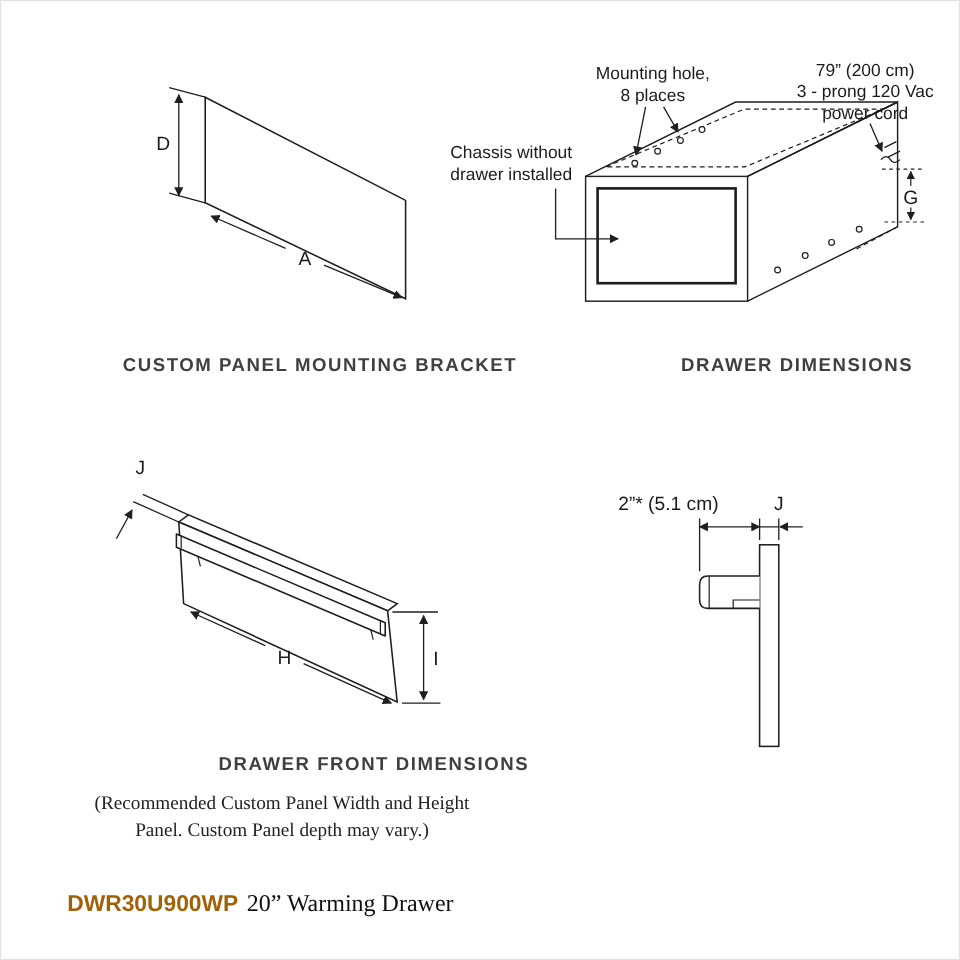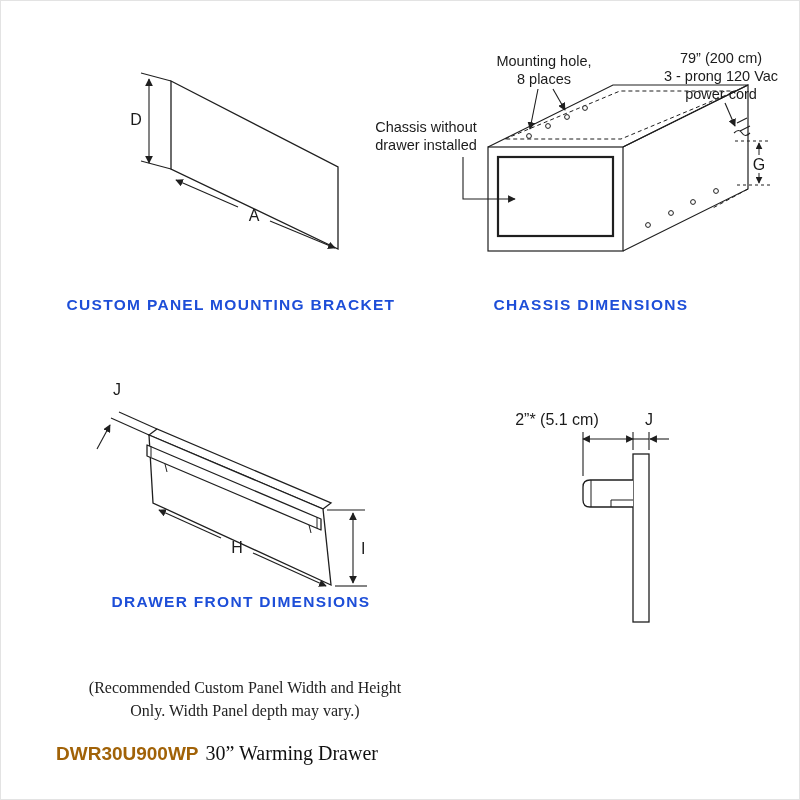--- a/index.html
+++ b/index.html
@@ -3,22 +3,22 @@
 <meta charset="utf-8">
 <style>
   html,body{margin:0;padding:0;background:#fff;}
   .page{
     position:relative;width:800px;height:800px;background:#ffffff;
     border:1px solid #e3e3e3;box-sizing:border-box;overflow:hidden;
     font-family:"Liberation Sans",sans-serif;color:#1b1b1b;
   }
   .fig{position:absolute;}
   .caption{
-    position:absolute;text-align:center;font-weight:700;font-size:15.5px;
-    letter-spacing:1.3px;color:#1d4ed8;font-family:"Liberation Sans",sans-serif;
+    position:absolute;text-align:right;font-weight:700;font-size:15.5px;
+    letter-spacing:1.3px;color:#404040;font-family:"Liberation Sans",sans-serif;
   }
   .note{
     position:absolute;text-align:center;font-family:"Liberation Serif",serif;
     font-size:16px;color:#222;line-height:1.45;
   }
   .footer{
     position:absolute;left:55px;top:741px;white-space:nowrap;
   }
   .footer .model{font-family:"Liberation Sans",sans-serif;font-weight:700;font-size:19px;color:#a16207;}
   .footer .product{font-family:"Liberation Serif",serif;font-weight:400;font-size:20px;color:#111;margin-left:7px;}
@@ -96,21 +96,21 @@
     </g>
     <text class="lbl" x="173" y="27" text-anchor="middle">Mounting hole,</text>
     <text class="lbl" x="173" y="45" text-anchor="middle">8 places</text>
     <text class="lbl" x="350" y="24" text-anchor="middle">79” (200 cm)</text>
     <text class="lbl" x="350" y="42" text-anchor="middle">3 - prong 120 Vac</text>
     <text class="lbl" x="350" y="60" text-anchor="middle">power cord</text>
     <text class="lbl" x="55" y="93" text-anchor="middle">Chassis without</text>
     <text class="lbl" x="55" y="111" text-anchor="middle">drawer installed</text>
     <text class="dim" x="388" y="131" text-anchor="middle">G</text>
   </svg>
-  <div class="caption" style="left:420px;top:295px;width:340px;">CHASSIS DIMENSIONS</div>
+  <div class="caption" style="left:420px;top:295px;width:340px;">DRAWER DIMENSIONS</div>
 
   <svg class="fig" style="left:80px;top:368px;" width="320" height="252" viewBox="0 0 320 252">
     <defs>
       <marker id="arC" viewBox="0 0 10 10" refX="9" refY="5" markerWidth="7" markerHeight="7" orient="auto-start-reverse">
         <path d="M0,0 L10,5 L0,10 z" fill="#1f1f1f"></path>
       </marker>
     </defs>
     <g stroke="#1f1f1f" fill="#ffffff" stroke-width="1.3">
       <polygon points="68,66 242,140 250,134 76,60"></polygon>
       <polygon points="68,66 242,140 250,216 72,134"></polygon>
@@ -129,24 +129,24 @@
       <path d="M140,169 L78,141" marker-end="url(#arC)"></path>
       <path d="M172,184 L245,217" marker-end="url(#arC)"></path>
       <path d="M246,141 L284,141"></path>
       <path d="M254,217 L286,217"></path>
       <path d="M272,144 L272,214" marker-start="url(#arC)" marker-end="url(#arC)"></path>
     </g>
     <text class="dim" x="36" y="26" text-anchor="middle">J</text>
     <text class="dim" x="156" y="184" text-anchor="middle">H</text>
     <text class="dim" x="280" y="185" text-anchor="start">I</text>
   </svg>
-  <div class="caption" style="left:40px;top:592px;width:400px;">DRAWER FRONT DIMENSIONS</div>
-  <div class="note" style="left:34px;top:657px;width:420px;margin-top:18px;">
+  <div class="caption" style="left:40px;top:628px;width:400px;">DRAWER FRONT DIMENSIONS</div>
+  <div class="note" style="left:24px;top:657px;width:420px;">
     <div>(Recommended Custom Panel Width and Height</div>
-    <div>Only. Width Panel depth may vary.)</div>
+    <div>Panel. Custom Panel depth may vary.)</div>
   </div>
 
   <svg class="fig" style="left:470px;top:393px;" width="262" height="240" viewBox="0 0 262 240">
     <defs>
       <marker id="arD" viewBox="0 0 10 10" refX="9" refY="5" markerWidth="7" markerHeight="7" orient="auto-start-reverse">
         <path d="M0,0 L10,5 L0,10 z" fill="#1f1f1f"></path>
       </marker>
     </defs>
     <g stroke="#1f1f1f" fill="#ffffff" stroke-width="1.3">
       <rect x="162" y="60" width="16" height="168"></rect>
@@ -162,16 +162,16 @@
       <path d="M178,56 L178,38"></path>
       <path d="M112,45 L162,45" marker-start="url(#arD)" marker-end="url(#arD)"></path>
       <path d="M162,45 L178,45"></path>
       <path d="M198,45 L179,45" marker-end="url(#arD)"></path>
     </g>
     <text class="dim" x="86" y="31" text-anchor="middle">2”* (5.1 cm)</text>
     <text class="dim" x="178" y="31" text-anchor="middle">J</text>
   </svg>
 
   <div class="footer">
-    <span class="model">DWR30U900WP</span><span class="product">30” Warming Drawer</span>
+    <span class="model">DWR30U900WP</span><span class="product">20” Warming Drawer</span>
   </div>
 
 </div>
 
 </body></html>

